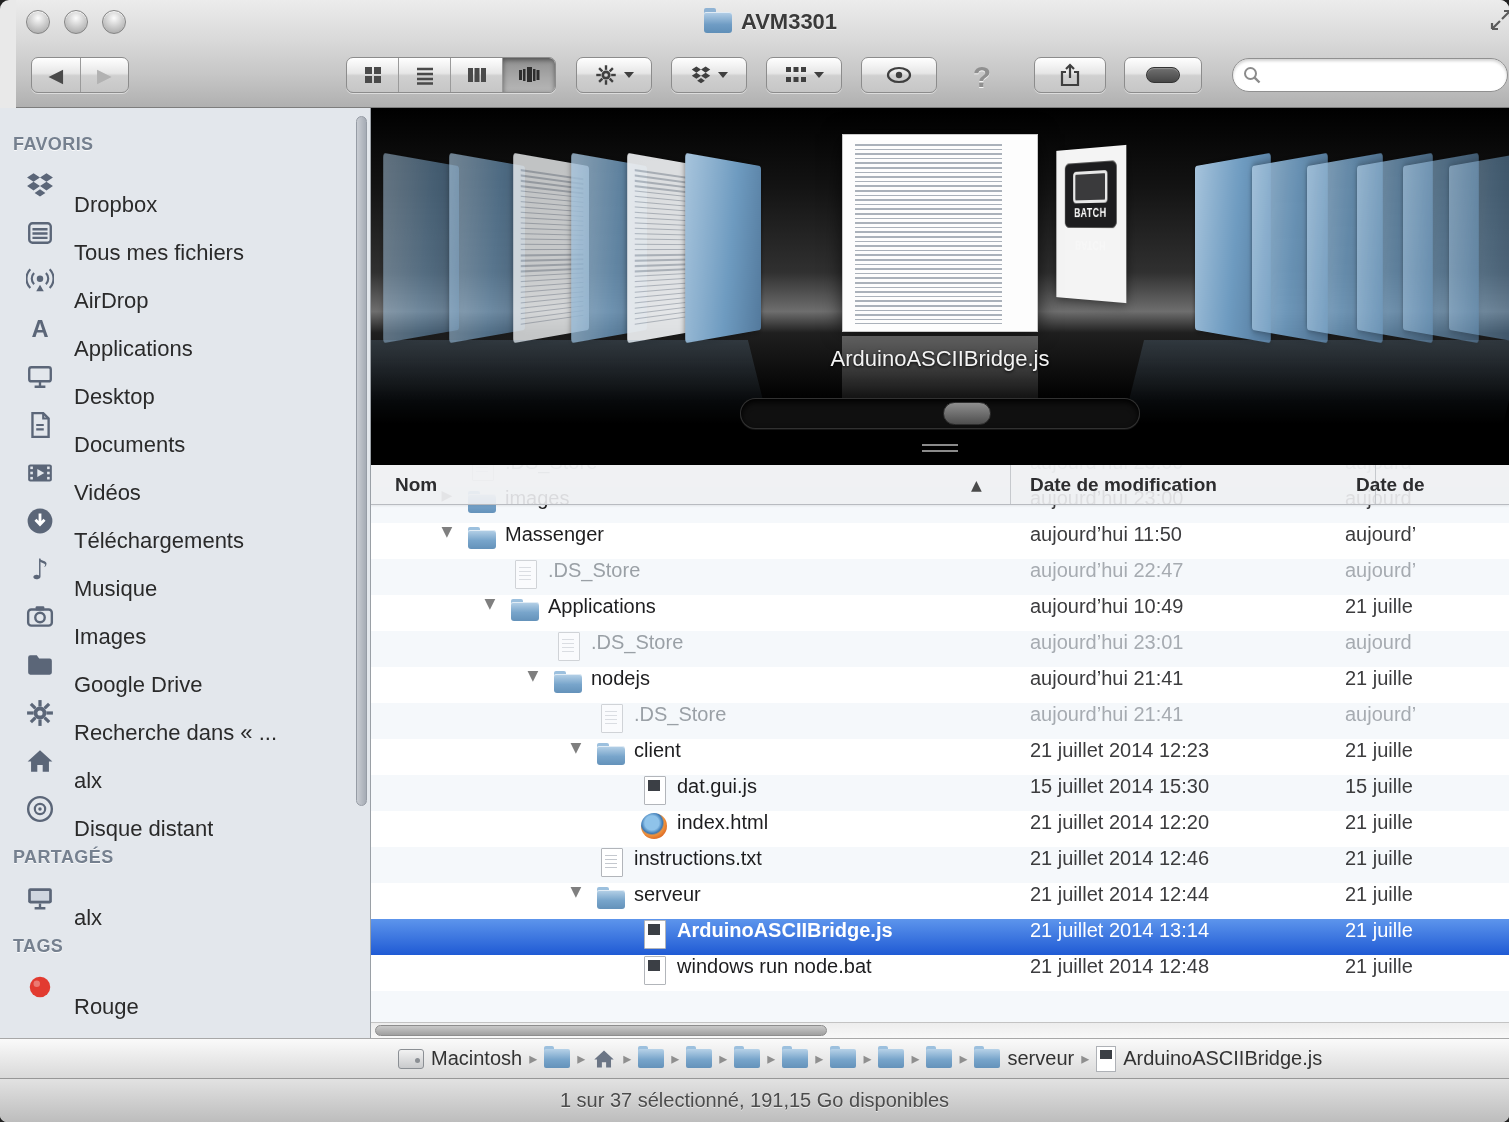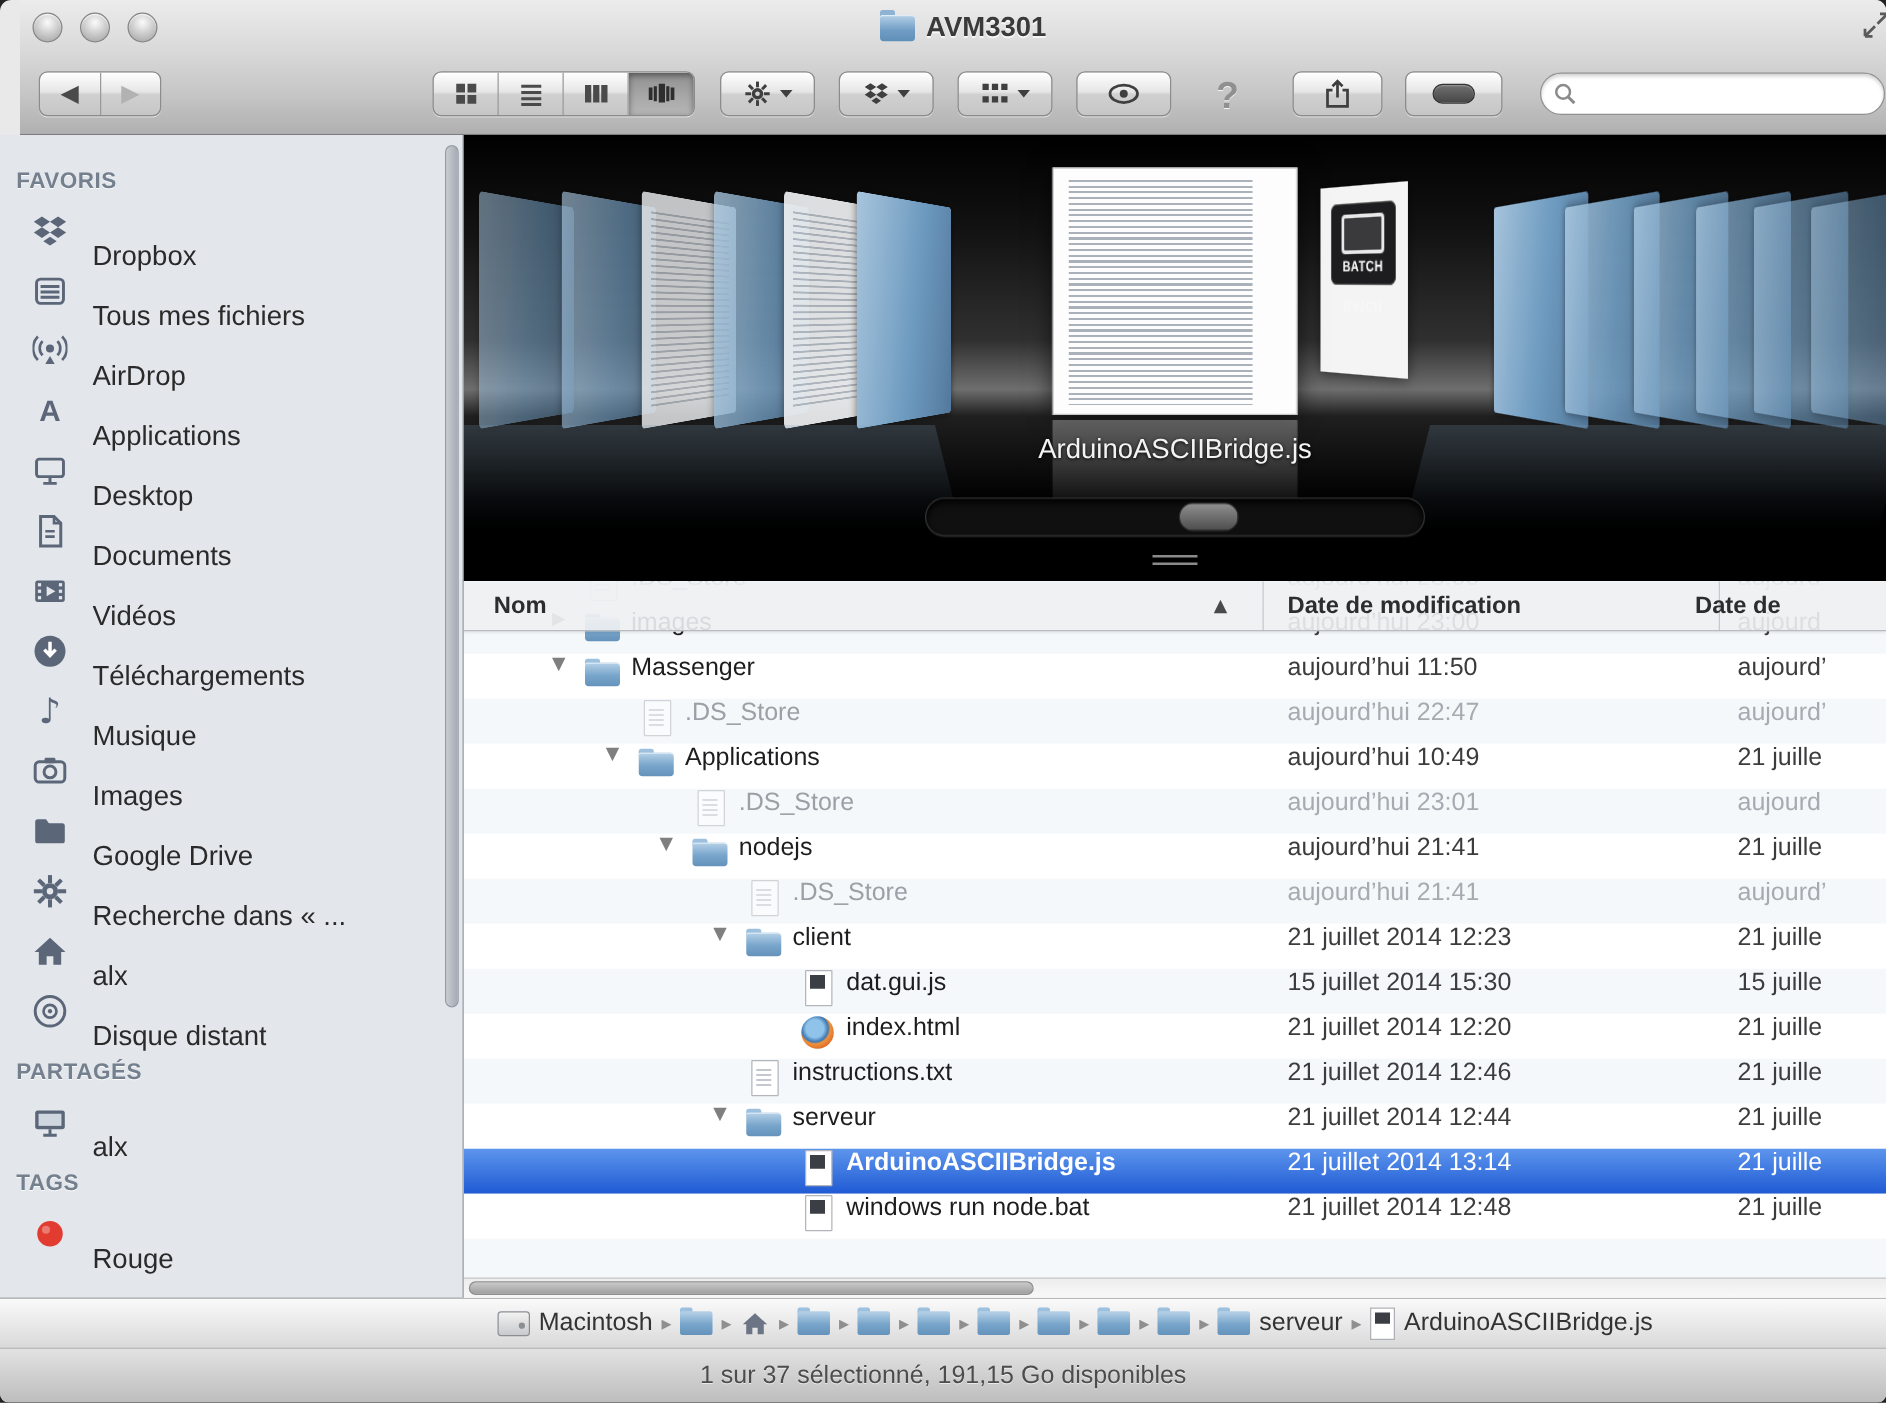--- a/index.html
+++ b/index.html
@@ -134,21 +134,21 @@
     background:repeating-linear-gradient(180deg,#c4c8ce 0 1.5px,transparent 1.5px 4px); }
   .fi-code::before,.fi-batch::before { content:""; position:absolute; z-index:1; left:9px; top:5px; width:12px; height:11px;
     background:#3b3f45; }
   .fi-firefox::after { content:""; position:absolute; left:2px; top:2px; width:26px; height:26px; border-radius:50%;
     background:radial-gradient(circle at 42% 38%,#8fc3ea 0 32%,#3d79b4 48%,#f0913a 56%,#d2591f 85%); }
   .dim .fname { color:#9aa0a6; }
   .dim .dmod,.dim .d2 { color:#a6abb1; }
   .dim .fi { opacity:.55; }
   .fname { white-space:nowrap; }
   .dmod { position:absolute; left:659px; color:#3c3c3e; white-space:nowrap; }
-  .d2 { position:absolute; left:1019px; color:#3c3c3e; white-space:nowrap; }
+  .d2 { position:absolute; left:974px; color:#3c3c3e; white-space:nowrap; }
   .list-header { position:absolute; left:0; top:0; width:100%; height:40px;
     background:rgba(238,240,242,.9); border-bottom:1px solid #b8bbc0;
     box-shadow:0 1px 2px rgba(0,0,0,.08); font-size:19px; font-weight:bold; color:#2d2d2f; }
   .hdr-cell { position:absolute; top:0; line-height:40px; white-space:nowrap; }
   .hdr-name{left:24px;} .hdr-dmod{left:659px;} .hdr-d2{left:985px;}
   .hdr-sort { position:absolute; left:600px; top:0; line-height:40px; font-size:14px; color:#4a4a4a;
     font-family:"DejaVu Sans",sans-serif; }
   .hdr-div { position:absolute; top:0; bottom:0; width:1px; background:#c6c9cd; }
   .hd1{left:639px;} .hd2{left:1004px;}
   .hscroll { position:absolute; left:0; bottom:0; width:100%; height:16px;

